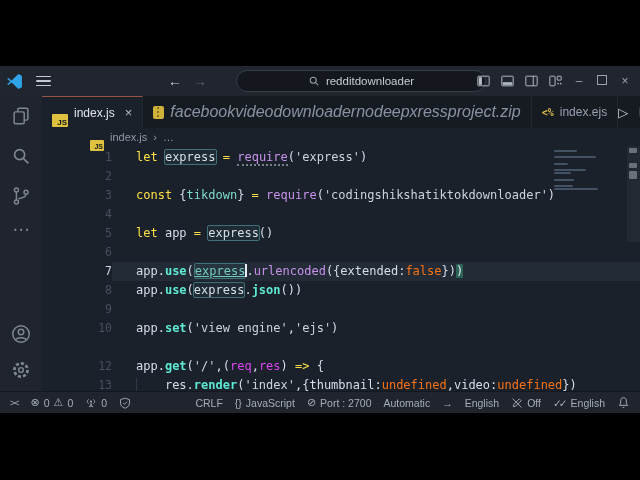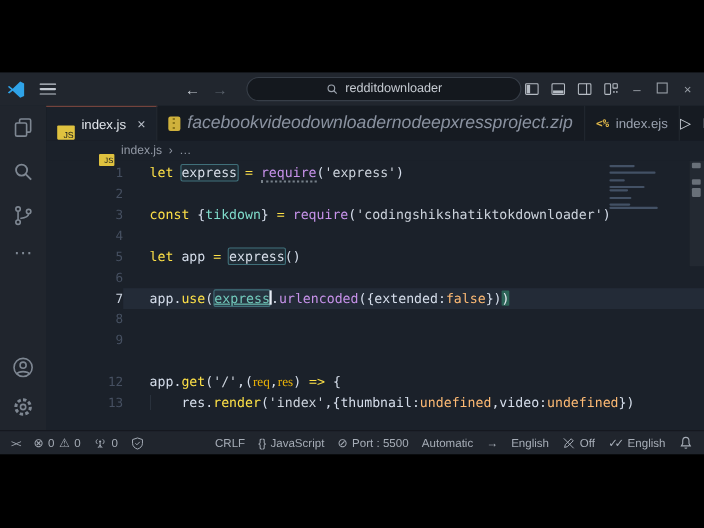--- a/index.html
+++ b/index.html
@@ -8,21 +8,21 @@
   .window{position:absolute;top:66px;left:0;width:640px;height:346px;background:#1b212a;display:flex;flex-direction:column;}
 
   
   .titlebar{position:relative;height:30px;background:#21262e;flex:none;display:flex;align-items:center;}
   .logo{margin-left:6px;display:flex;align-items:center;}
   .hamburger{margin-left:13px;width:15px;display:flex;flex-direction:column;gap:3px;cursor:default;}
   .hamburger i{display:block;height:1.5px;background:#c3c9d1;border-radius:1px;}
   .nav-arrow{position:absolute;top:0;height:30px;display:flex;align-items:center;font-size:14px;}
   .nav-back{left:168px;color:#c8cdd4;}
   .nav-fwd{left:193px;color:#5c646e;}
-  .searchbox{position:absolute;left:224px;top:4px;width:248px;height:20px;background:#14181e;
+  .searchbox{position:absolute;left:236px;top:4px;width:248px;height:20px;background:#14181e;
              border:1px solid #373e48;border-radius:11px;display:flex;align-items:center;justify-content:center;
              gap:6px;color:#c6cbd2;font-size:11.5px;}
   .tb-right{position:absolute;right:0;top:0;height:30px;display:flex;align-items:center;gap:9px;padding-right:8px;}
   .tb-ic{display:flex;align-items:center;}
   .win-ctl{color:#9aa0a8;font-size:12px;width:14px;text-align:center;}
   .max-box{width:8px;height:8px;border:1px solid #9aa0a8;display:inline-block;}
 
   
   .body{display:flex;height:295px;flex:none;}
   .activitybar{width:42px;background:#20252d;flex:none;display:flex;flex-direction:column;align-items:center;
@@ -31,21 +31,21 @@
   .ab-bottom{margin-top:auto;display:flex;flex-direction:column;align-items:center;gap:14px;padding-bottom:10px;}
   .editor-col{flex:1;display:flex;flex-direction:column;min-width:0;}
 
   
   .tabbar{height:32px;background:#161b22;flex:none;display:flex;align-items:stretch;}
   .tab{display:flex;align-items:center;gap:6px;padding:0 10px;font-size:12px;border-right:1px solid #222830;}
   .tab.active{background:#1b212a;border-top:1.5px solid #9a5347;color:#e2e6ec;}
   .tab.preview{color:#8a92a0;font-style:italic;font-size:16px;}
   .tab.plain{color:#9aa2b0;}
   .tab-close{color:#b9bfc8;font-size:13px;margin-left:4px;}
-  .js-ico{width:14px;height:13px;background:#dfc23f;color:#12161c;font-weight:normal;font-size:8px;
+  .js-ico{width:14px;height:13px;background:#dfc23f;color:#12161c;font-weight:bold;font-size:8px;
           display:flex;align-items:flex-end;justify-content:flex-end;padding:0 1px;border-radius:1px;line-height:9px;margin-top:16px;}
   .js-ico.small{width:12px;height:11px;font-size:7px;}
   .zip-ico{position:relative;width:11px;height:13px;background:#cfb13c;border-radius:2px;display:inline-block;}
   .zip-ico::after{content:"";position:absolute;left:4px;top:1px;bottom:1px;width:2px;
                   background:repeating-linear-gradient(#8a7419 0 2px,#cfb13c 2px 4px);}
   .ejs-ico{color:#e0b84a;font-family:"DejaVu Sans Mono",monospace;font-weight:bold;font-size:10px;}
   .tab-actions{margin-left:auto;display:flex;align-items:center;gap:11px;padding-right:12px;color:#cfd4db;}
   .run-ic{font-size:13px;}
   .more-ic{font-size:15px;color:#aeb4bd;}
 
@@ -56,26 +56,26 @@
   
   .code{flex:1;position:relative;overflow:hidden;padding-top:2px;}
   .cl{display:flex;height:19px;line-height:19px;font-family:"DejaVu Sans Mono","Liberation Mono",monospace;
       font-size:12px;white-space:pre;}
   .ln{width:70px;flex:none;text-align:right;color:#465061;font-size:11.5px;}
   .ct{flex:1;padding-left:24px;min-width:0;}
   .cl.current .ct{background:#232b37;}
   .cl.current .ln{color:#ccd4e0;}
   .tk-kw,.tk-op{color:#fde047;}
   .tk-fn,.tk-fnd{color:#c792ea;}
-  .tk-mth{color:#fde047;}
+  .tk-mth{color:#5eead4;font-weight:bold;}
   .tk-str{color:#ccd3dc;}
   .tk-var{color:#7fdbca;}
   .tk-pl{color:#d6deeb;}
-  .tk-prm{color:#eab308;font-family:Liberation Serif, serif;}
-  .tk-und{color:#fdba74;}
+  .tk-prm{color:#d946ef;}
+  .tk-und{color:#f97316;}
   .tk-fnd{border-bottom:2px dotted #778089;}
   .tk-box{color:#d8dfe9;border:1px solid #40707a;background:rgba(77,144,155,.09);border-radius:2px;margin:0 -1px;}
   .tk-lnk{color:#72cabc;text-decoration:underline;border:1px solid #40707a;background:rgba(77,144,155,.09);border-radius:2px;}
   .tk-brk{background:#2c6457;color:#e2e8ef;border-radius:1px;}
   .tk-cur{display:inline-block;width:2px;height:13px;background:#e8edf5;vertical-align:-2px;margin:0 -1px;}
   .tk-ind{box-shadow:inset 1px 0 0 #303946;}
 
   
   .minimap{position:absolute;top:4px;right:40px;width:46px;}
   .mm-line{height:2px;margin-bottom:1.2px;background:#51617a;opacity:.75;border-radius:1px;}
@@ -232,22 +232,23 @@
 
         <div class="code">
           <div>
               <div class="cl"><span class="ln">1</span><span class="ct"><span class="tk-kw">let</span><span class="tk-pl"> </span><span class="tk-box">express</span><span class="tk-pl"> </span><span class="tk-op">=</span><span class="tk-pl"> </span><span class="tk-fnd">require</span><span class="tk-pl">(</span><span class="tk-str">'express'</span><span class="tk-pl">)</span></span></div>
               <div class="cl"><span class="ln">2</span><span class="ct"></span></div>
               <div class="cl"><span class="ln">3</span><span class="ct"><span class="tk-kw">const</span><span class="tk-pl"> {</span><span class="tk-var">tikdown</span><span class="tk-pl">} </span><span class="tk-op">=</span><span class="tk-pl"> </span><span class="tk-fn">require</span><span class="tk-pl">(</span><span class="tk-str">'codingshikshatiktokdownloader'</span><span class="tk-pl">)</span></span></div>
               <div class="cl"><span class="ln">4</span><span class="ct"></span></div>
               <div class="cl"><span class="ln">5</span><span class="ct"><span class="tk-kw">let</span><span class="tk-pl"> app </span><span class="tk-op">=</span><span class="tk-pl"> </span><span class="tk-box">express</span><span class="tk-pl">()</span></span></div>
               <div class="cl"><span class="ln">6</span><span class="ct"></span></div>
               <div class="cl current"><span class="ln">7</span><span class="ct"><span class="tk-pl">app.</span><span class="tk-mth">use</span><span class="tk-pl">(</span><span class="tk-lnk">express</span><span class="tk-cur"></span><span class="tk-pl">.</span><span class="tk-fn">urlencoded</span><span class="tk-pl">({extended:</span><span class="tk-und">false</span><span class="tk-pl">})</span><span class="tk-brk">)</span></span></div>
-              <div class="cl"><span class="ln">8</span></div>
+              <div class="cl"><span class="ln">8</span><span class="ct"><span class="tk-pl">app.</span><span class="tk-mth">use</span><span class="tk-pl">(</span><span class="tk-box">express</span><span class="tk-pl">.</span><span class="tk-mth">json</span><span class="tk-pl">())</span></span></div>
               <div class="cl"><span class="ln">9</span><span class="ct"></span></div>
+              <div class="cl"><span class="ln">10</span><span class="ct"><span class="tk-pl">app.</span><span class="tk-mth">set</span><span class="tk-pl">(</span><span class="tk-str">'view engine'</span><span class="tk-pl">,</span><span class="tk-str">'ejs'</span><span class="tk-pl">)</span></span></div>
               <div class="cl"><span class="ct"></span></div>
               <div class="cl"><span class="ln">12</span><span class="ct"><span class="tk-pl">app.</span><span class="tk-mth">get</span><span class="tk-pl">(</span><span class="tk-str">'/'</span><span class="tk-pl">,(</span><span class="tk-prm">req</span><span class="tk-pl">,</span><span class="tk-prm">res</span><span class="tk-pl">) </span><span class="tk-op">=&gt;</span><span class="tk-pl"> {</span></span></div>
               <div class="cl"><span class="ln">13</span><span class="ct"><span class="tk-ind">    </span><span class="tk-pl">res.</span><span class="tk-mth">render</span><span class="tk-pl">(</span><span class="tk-str">'index'</span><span class="tk-pl">,{thumbnail:</span><span class="tk-und">undefined</span><span class="tk-pl">,video:</span><span class="tk-und">undefined</span><span class="tk-pl">})</span></span></div>
             </div>
           <div class="minimap">
               <div class="mm-line" style="width: 23.04px;"></div>
               <div class="mm-line" style="width: 0px; background: transparent;"></div>
               <div class="mm-line" style="width: 41.76px;"></div>
               <div class="mm-line" style="width: 0px; background: transparent;"></div>
               <div class="mm-line" style="width: 13.68px;"></div>
@@ -296,21 +297,21 @@
       </span>
 
       <span class="sb-right">
         <span class="sb-item">CRLF</span>
         <span class="sb-item">
           <span>{}</span>
           <span>JavaScript</span>
         </span>
         <span class="sb-item">
           <span class="sb-sym">⊘</span>
-          <span>Port : 5500</span>
+          <span>Port : 2700</span>
         </span>
         <span class="sb-item">Automatic</span>
         <span class="sb-item">→</span>
         <span class="sb-item">English</span>
         <span class="sb-item">
           <span>
             <svg viewBox="0 0 16 16" width="12" height="12" stroke="#a6adb7" stroke-width="1.2" fill="none">
                 <path d="M3 13 L4 9.5 L11 2.5 L13.5 5 L6.5 12 Z"></path>
                 <line x1="2" y1="2" x2="14" y2="14"></line>
               </svg>

